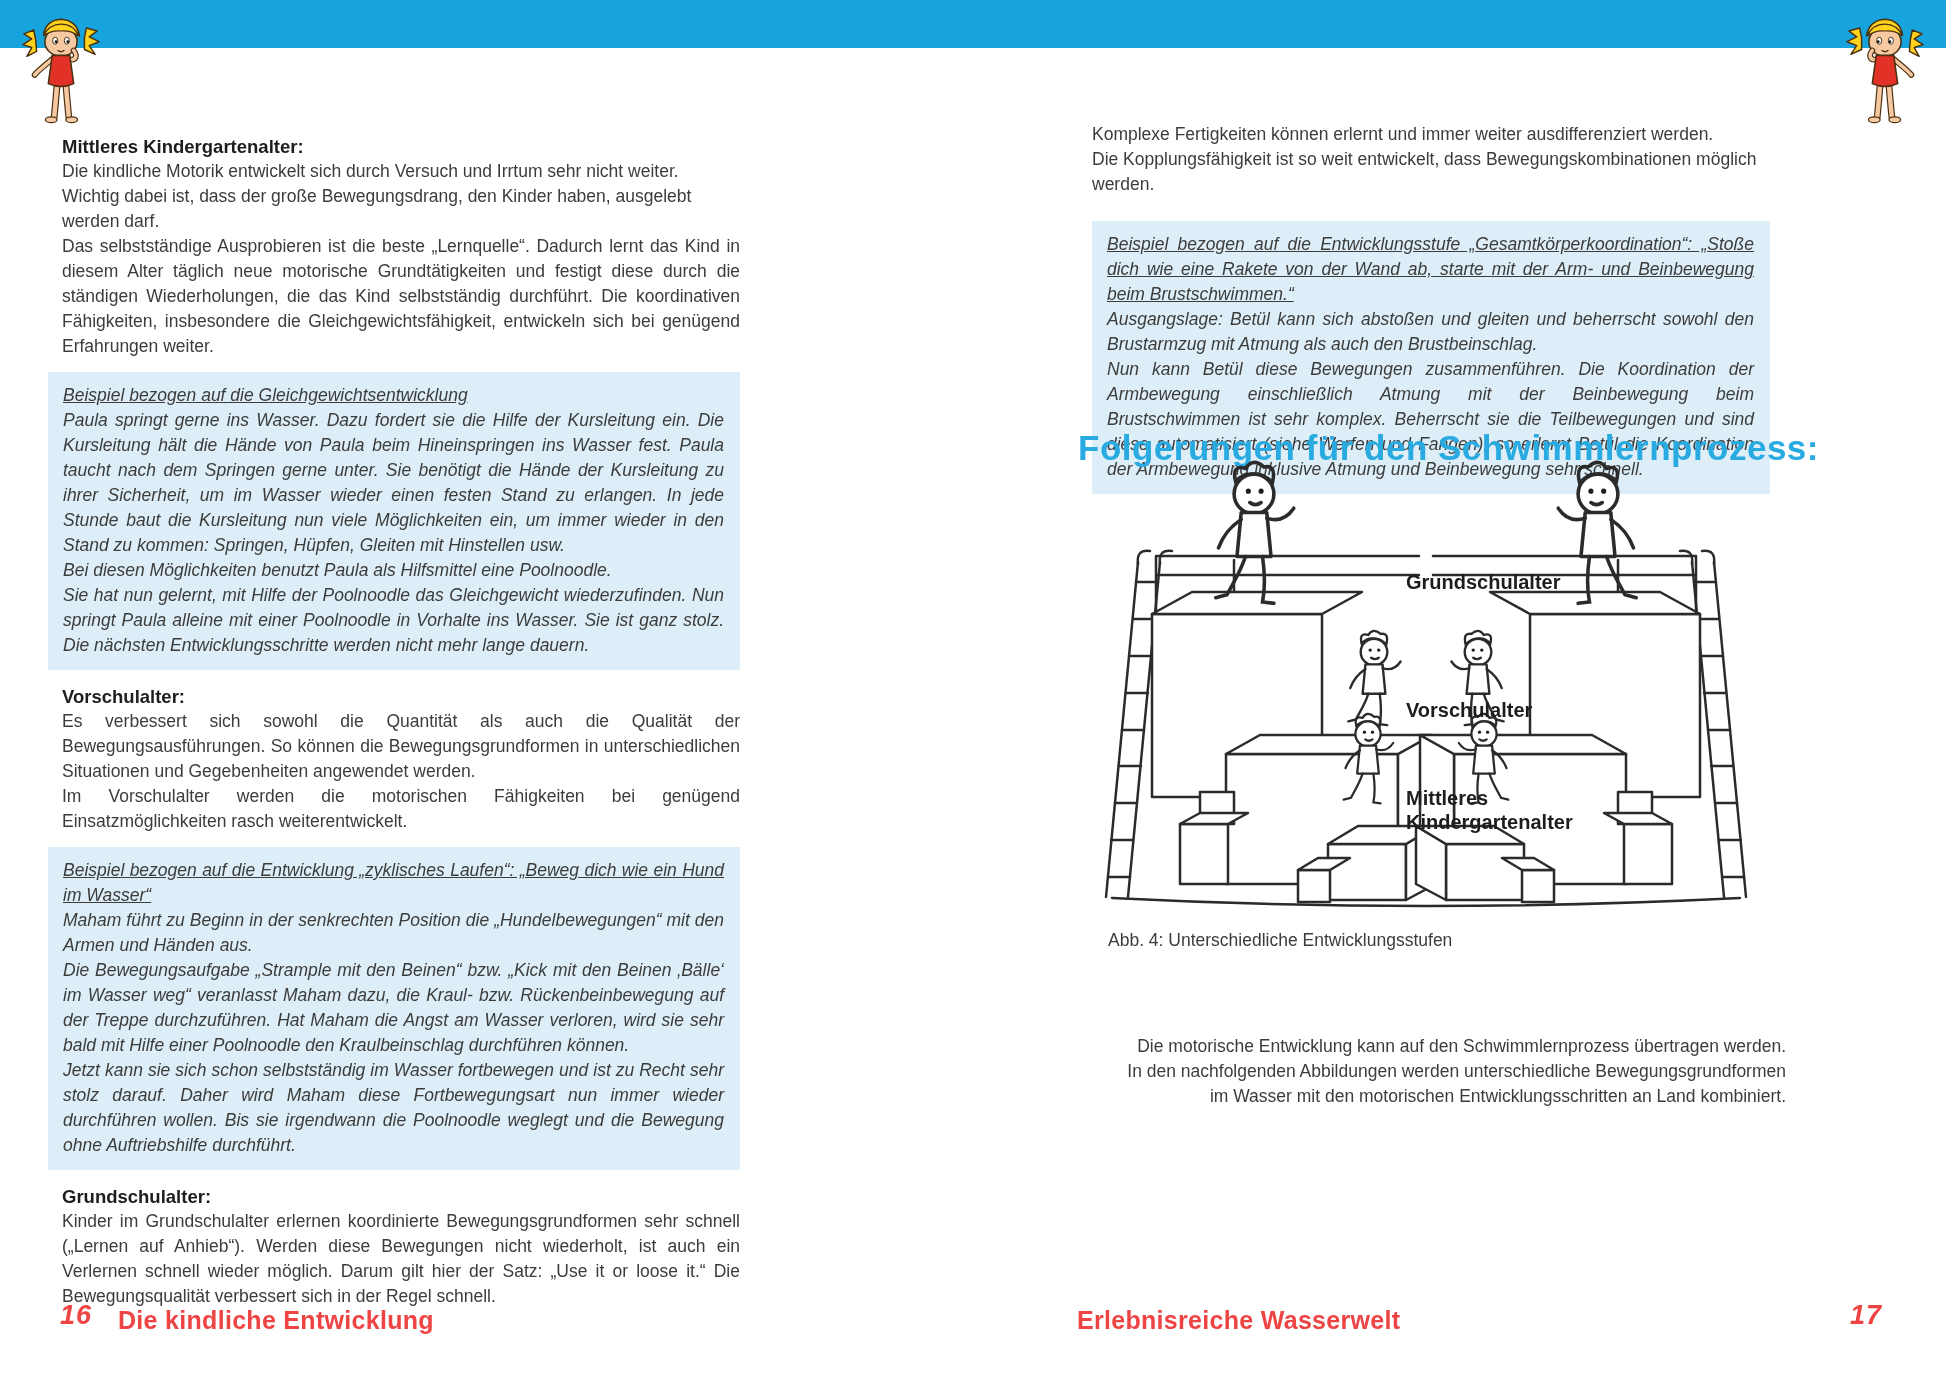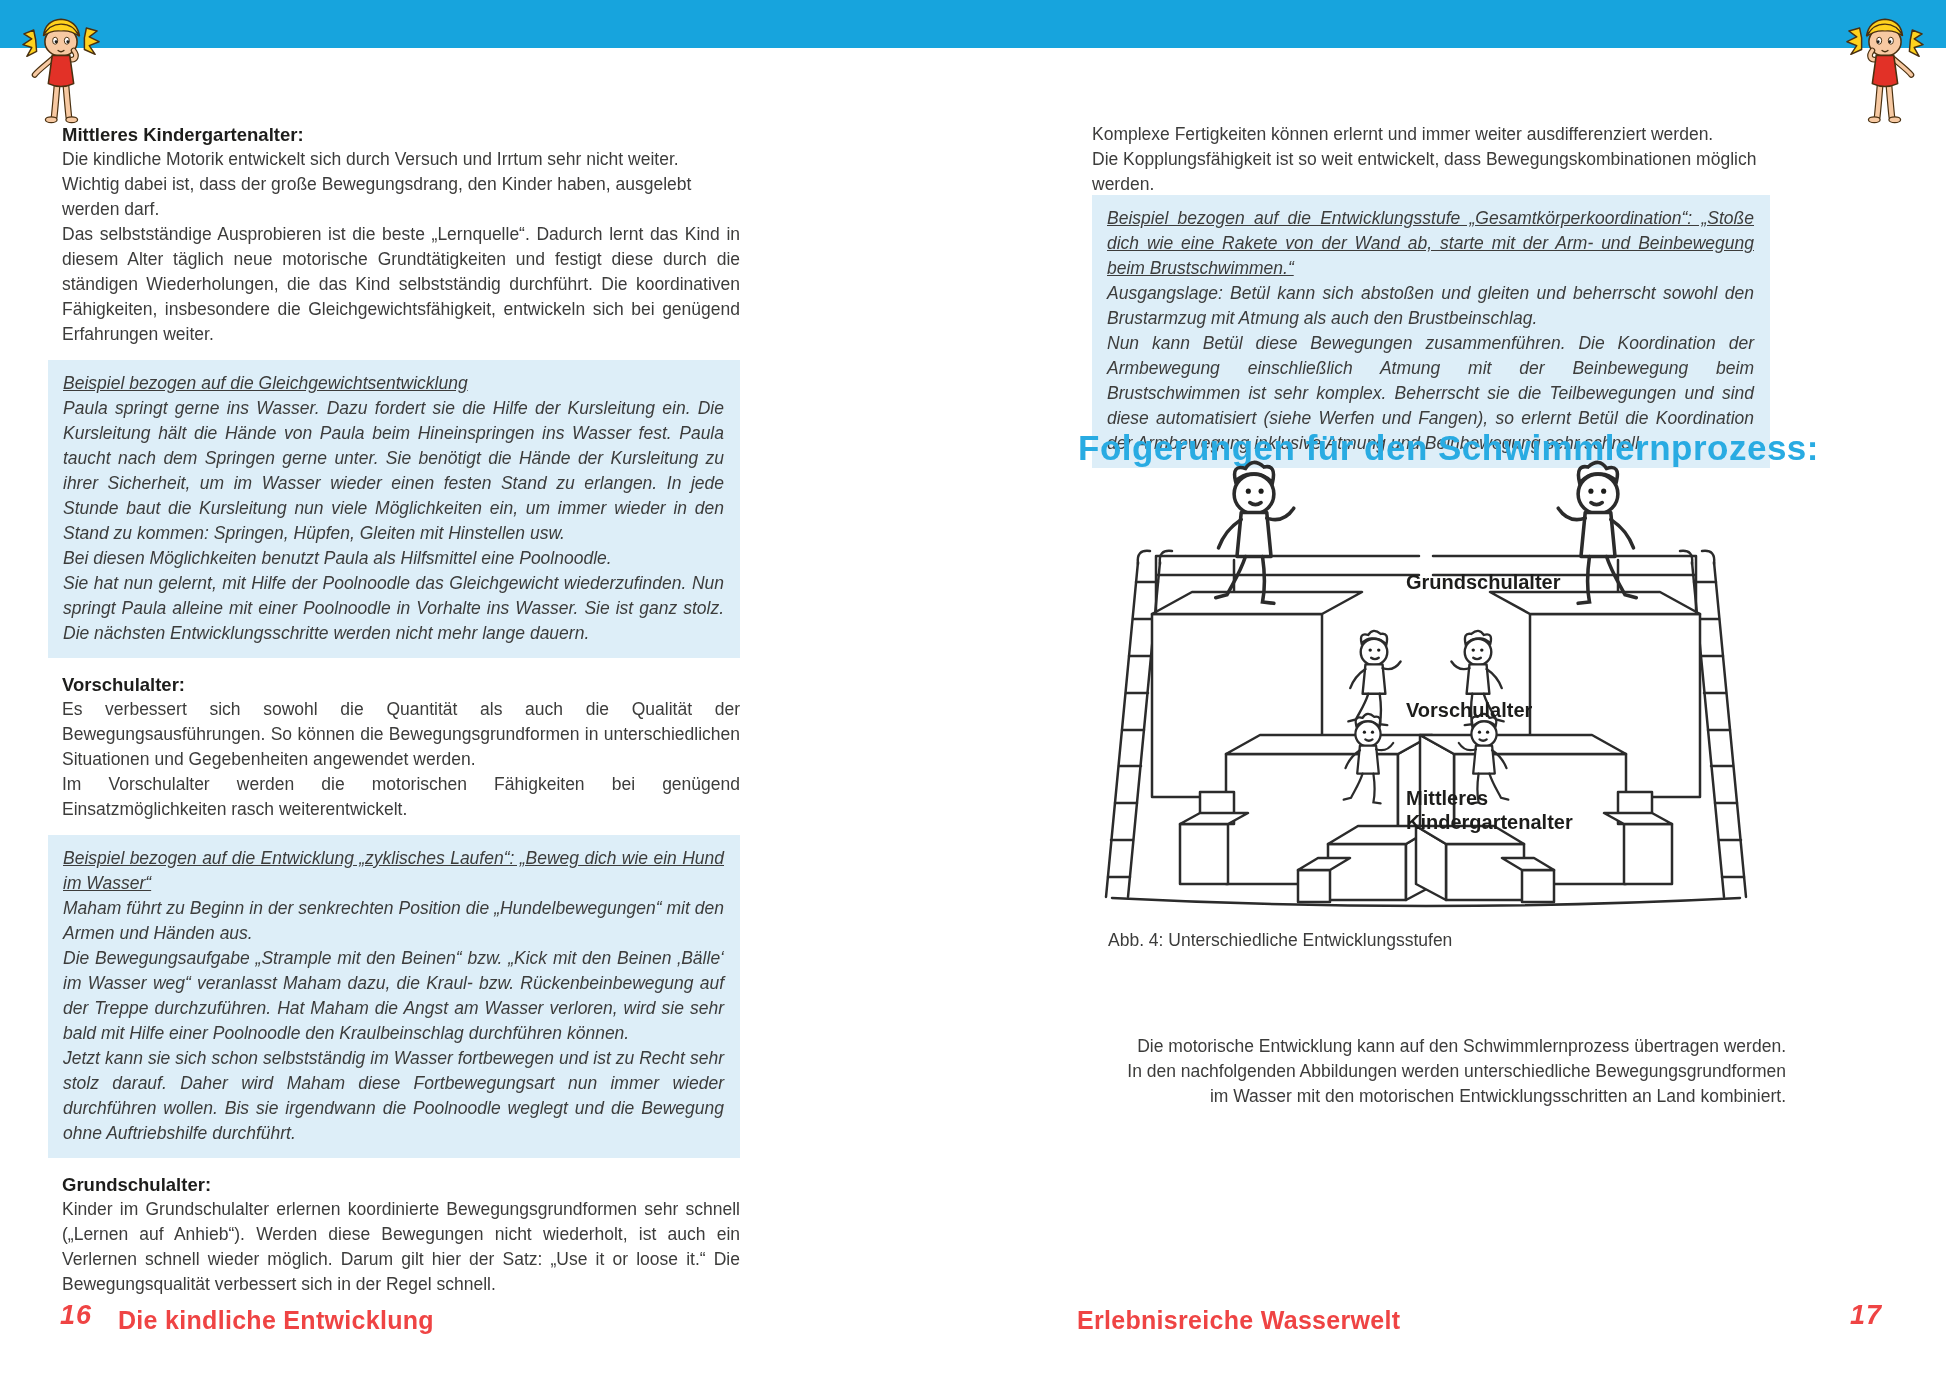--- a/index.html
+++ b/index.html
@@ -8,26 +8,26 @@
   .topbar{position:absolute;left:0;top:0;width:100%;height:48px;background:#17a4dd;}
   .mascot{position:absolute;top:10px;width:78px;height:118px;}
   .mascot.left{left:22px;}
   .mascot.right{right:22px;transform:scaleX(-1);}
   .col{position:absolute;top:122px;width:678px;}
   .col-left{left:62px;}
   .col-right{left:1062px;width:690px;}
   p{margin:0;font-size:17.5px;line-height:25px;text-align:justify;}
   .single{text-align:left;}
   h3{margin:14px 0 0 0;font-size:18.5px;line-height:25px;color:#1d1d1b;font-weight:bold;}
-  h3.first{margin-top:0;}
+  h3.first{margin-top:12px;}
   .example-box{background:#ddeef8;margin:13px 0 13px -14px;padding:11px 16px 12px 15px;font-style:italic;}
   .example-title{text-decoration:underline;margin-bottom:0;}
   .rp{position:absolute;left:0;margin-left:30px;}
   .intro{top:0;width:678px;}
-  .box-pos{top:60px;width:647px;}
+  .box-pos{top:86px;width:647px;}
   .folg-heading{position:absolute;left:16px;top:306px;margin:0;font-size:35px;line-height:40px;
                 font-weight:bold;color:#29abe2;letter-spacing:0.5px;white-space:nowrap;}
   .figure{position:absolute;left:14px;top:330px;width:700px;height:470px;}
   .fig-label{position:absolute;left:330px;font-size:20px;line-height:24px;font-weight:bold;
              color:#1d1d1b;white-space:pre-line;text-align:left;}
   .lbl-top{top:118px;}
   .lbl-mid{top:246px;}
   .lbl-bot{top:334px;}
   .fig-caption{position:absolute;left:16px;top:806px;font-size:17.5px;text-align:left;}
   .closing{position:absolute;left:16px;top:912px;width:678px;white-space:pre-line;text-align:right;}

